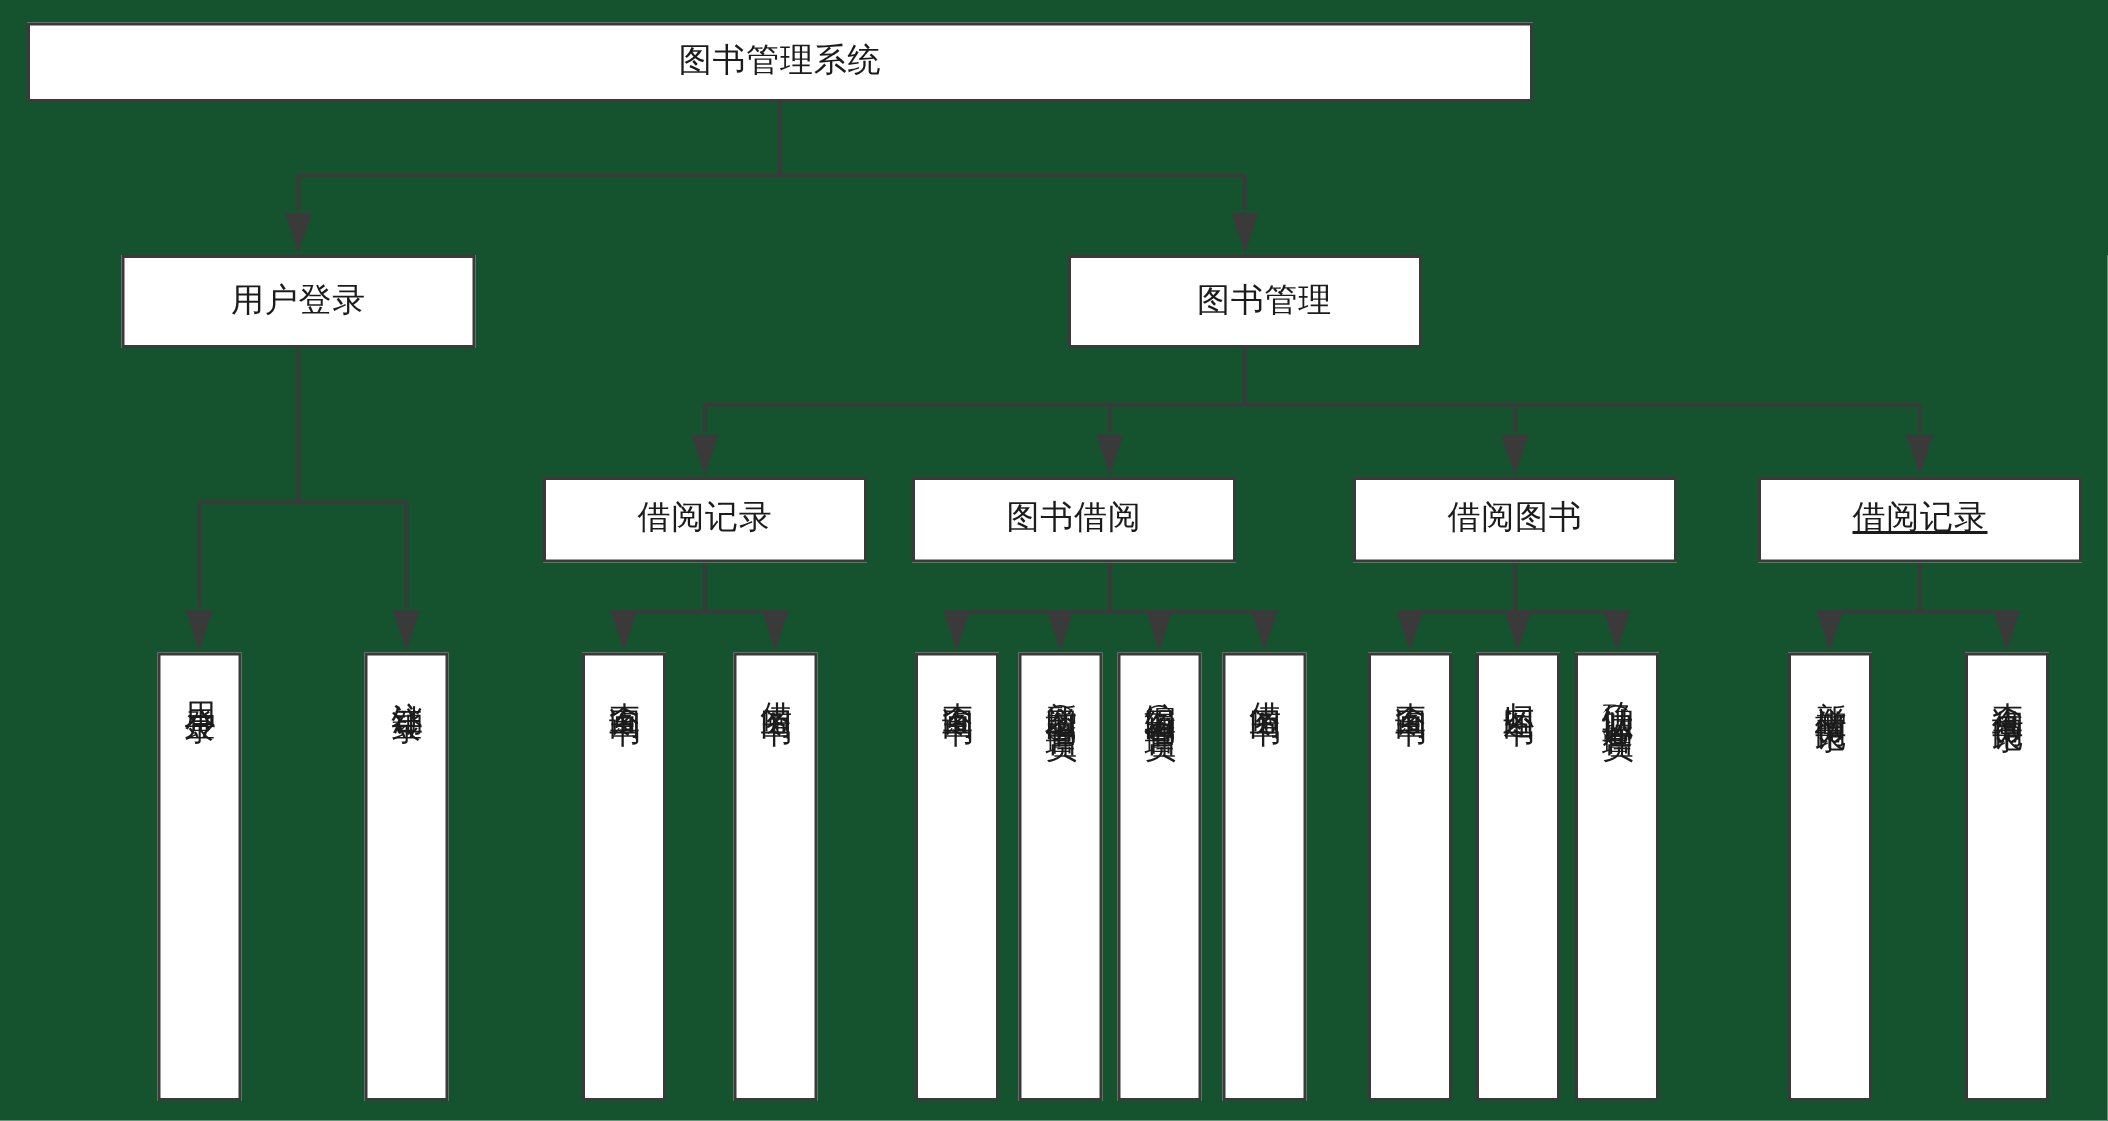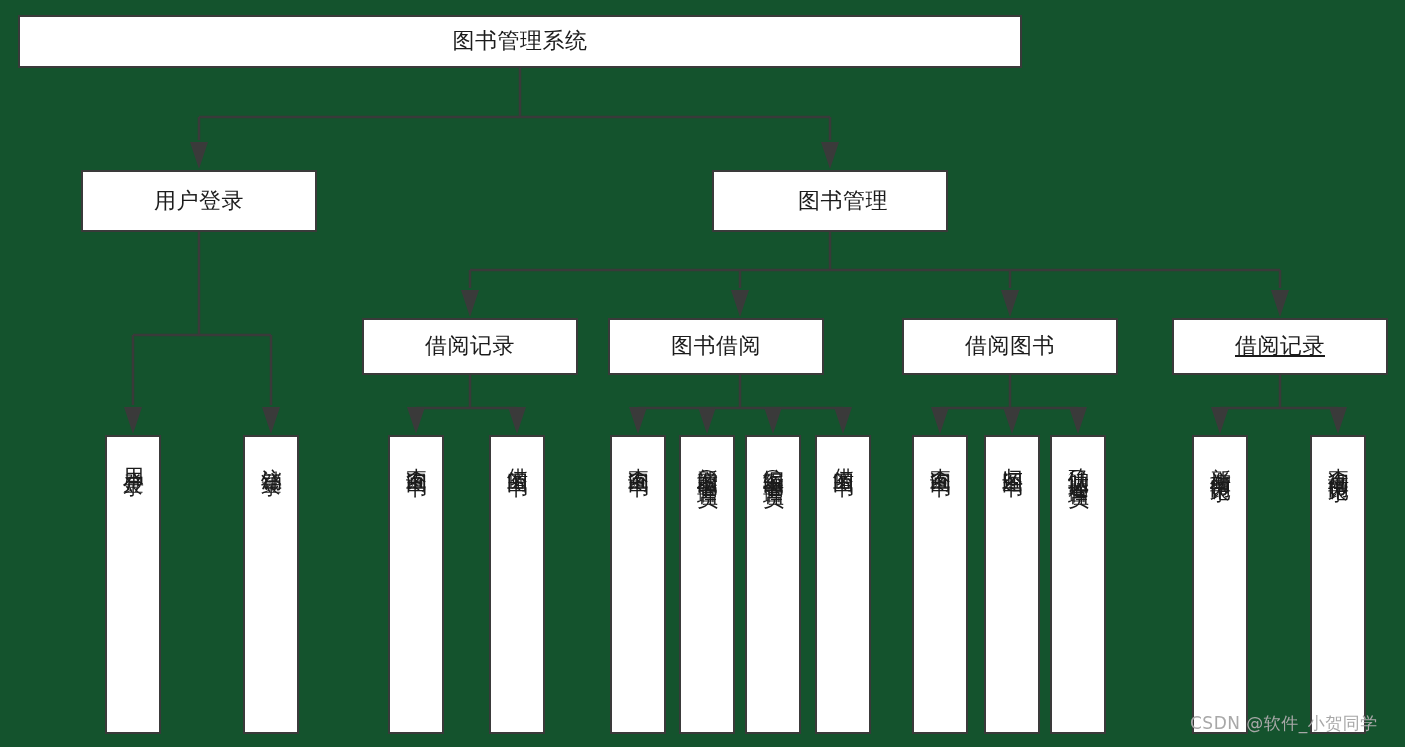--- a/index.html
+++ b/index.html
@@ -191,14 +191,13 @@
         <span class="node-label">确认归还（管理员）</span>
       </div>
       <div class="node vertical" style="left: 1192px; top: 435px; width: 56px; height: 299px;">
         <span class="node-label">新增借阅记录</span>
       </div>
       <div class="node vertical" style="left: 1310px; top: 435px; width: 56px; height: 299px;">
         <span class="node-label">查询借阅记录</span>
       </div>
     </div>
 
-  <div class="watermark">CSDN @软件_小贺同学</div>
 </div>
 
 </body></html>

